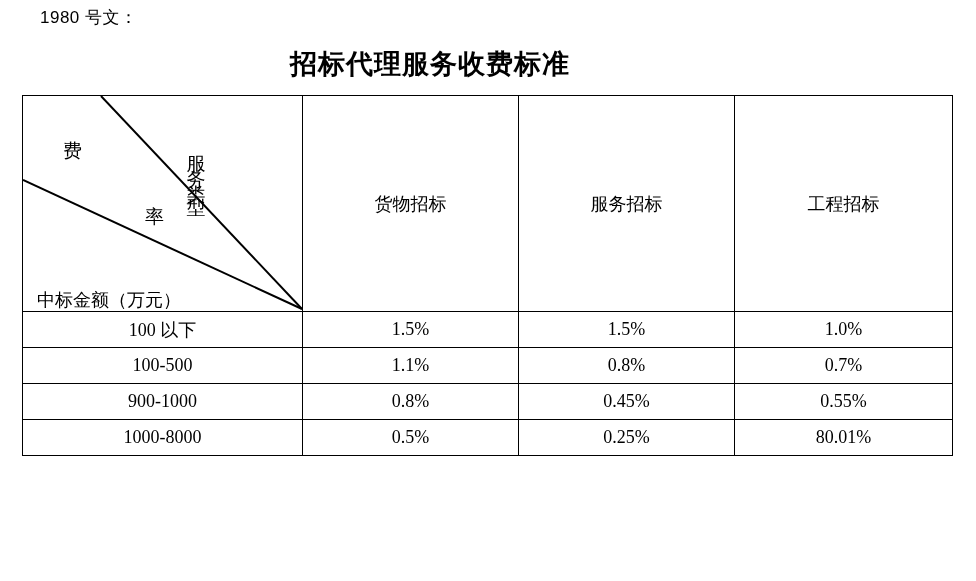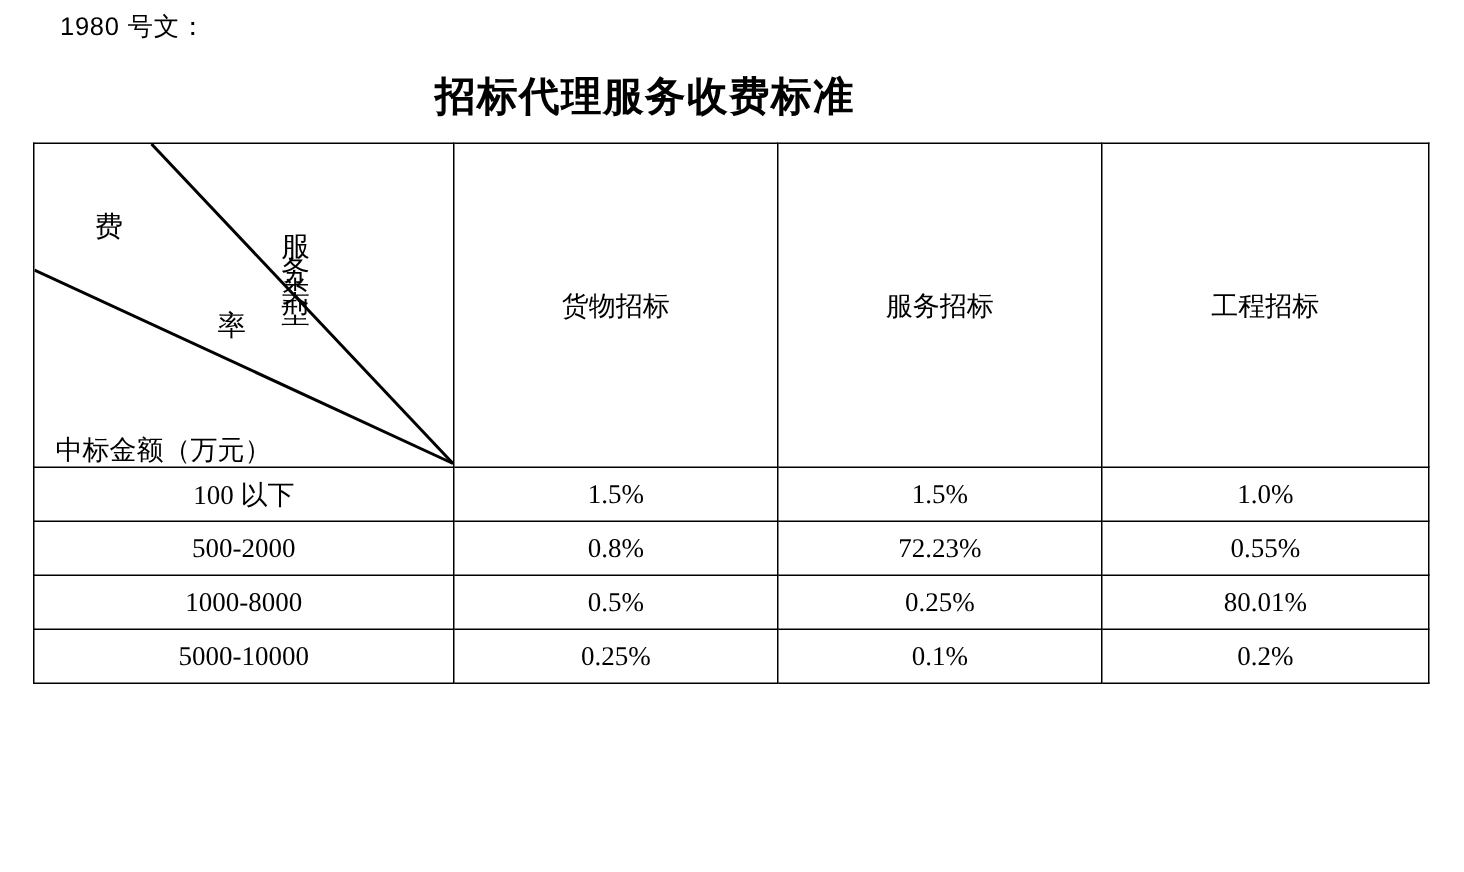--- a/index.html
+++ b/index.html
@@ -141,34 +141,34 @@
           <td class="hdr-cell">工程招标</td>
         </tr>
 
         <tr>
           <td class="row-label">100 以下</td>
           <td class="data-cell">1.5%</td>
           <td class="data-cell">1.5%</td>
           <td class="data-cell">1.0%</td>
         </tr>
         <tr>
-          <td class="row-label">500-2000</td>
+          <td class="row-label">100-500</td>
+          <td class="data-cell">1.1%</td>
           <td class="data-cell">0.8%</td>
-          <td class="data-cell">72.23%</td>
+          <td class="data-cell">0.7%</td>
+        </tr>
+        <tr>
+          <td class="row-label">900-1000</td>
+          <td class="data-cell">0.8%</td>
+          <td class="data-cell">0.45%</td>
           <td class="data-cell">0.55%</td>
         </tr>
         <tr>
           <td class="row-label">1000-8000</td>
           <td class="data-cell">0.5%</td>
           <td class="data-cell">0.25%</td>
           <td class="data-cell">80.01%</td>
         </tr>
-        <tr>
-          <td class="row-label">5000-10000</td>
-          <td class="data-cell">0.25%</td>
-          <td class="data-cell">0.1%</td>
-          <td class="data-cell">0.2%</td>
-        </tr>
       </tbody>
     </table>
   </div>
 
 </div>
 
 </body></html>

